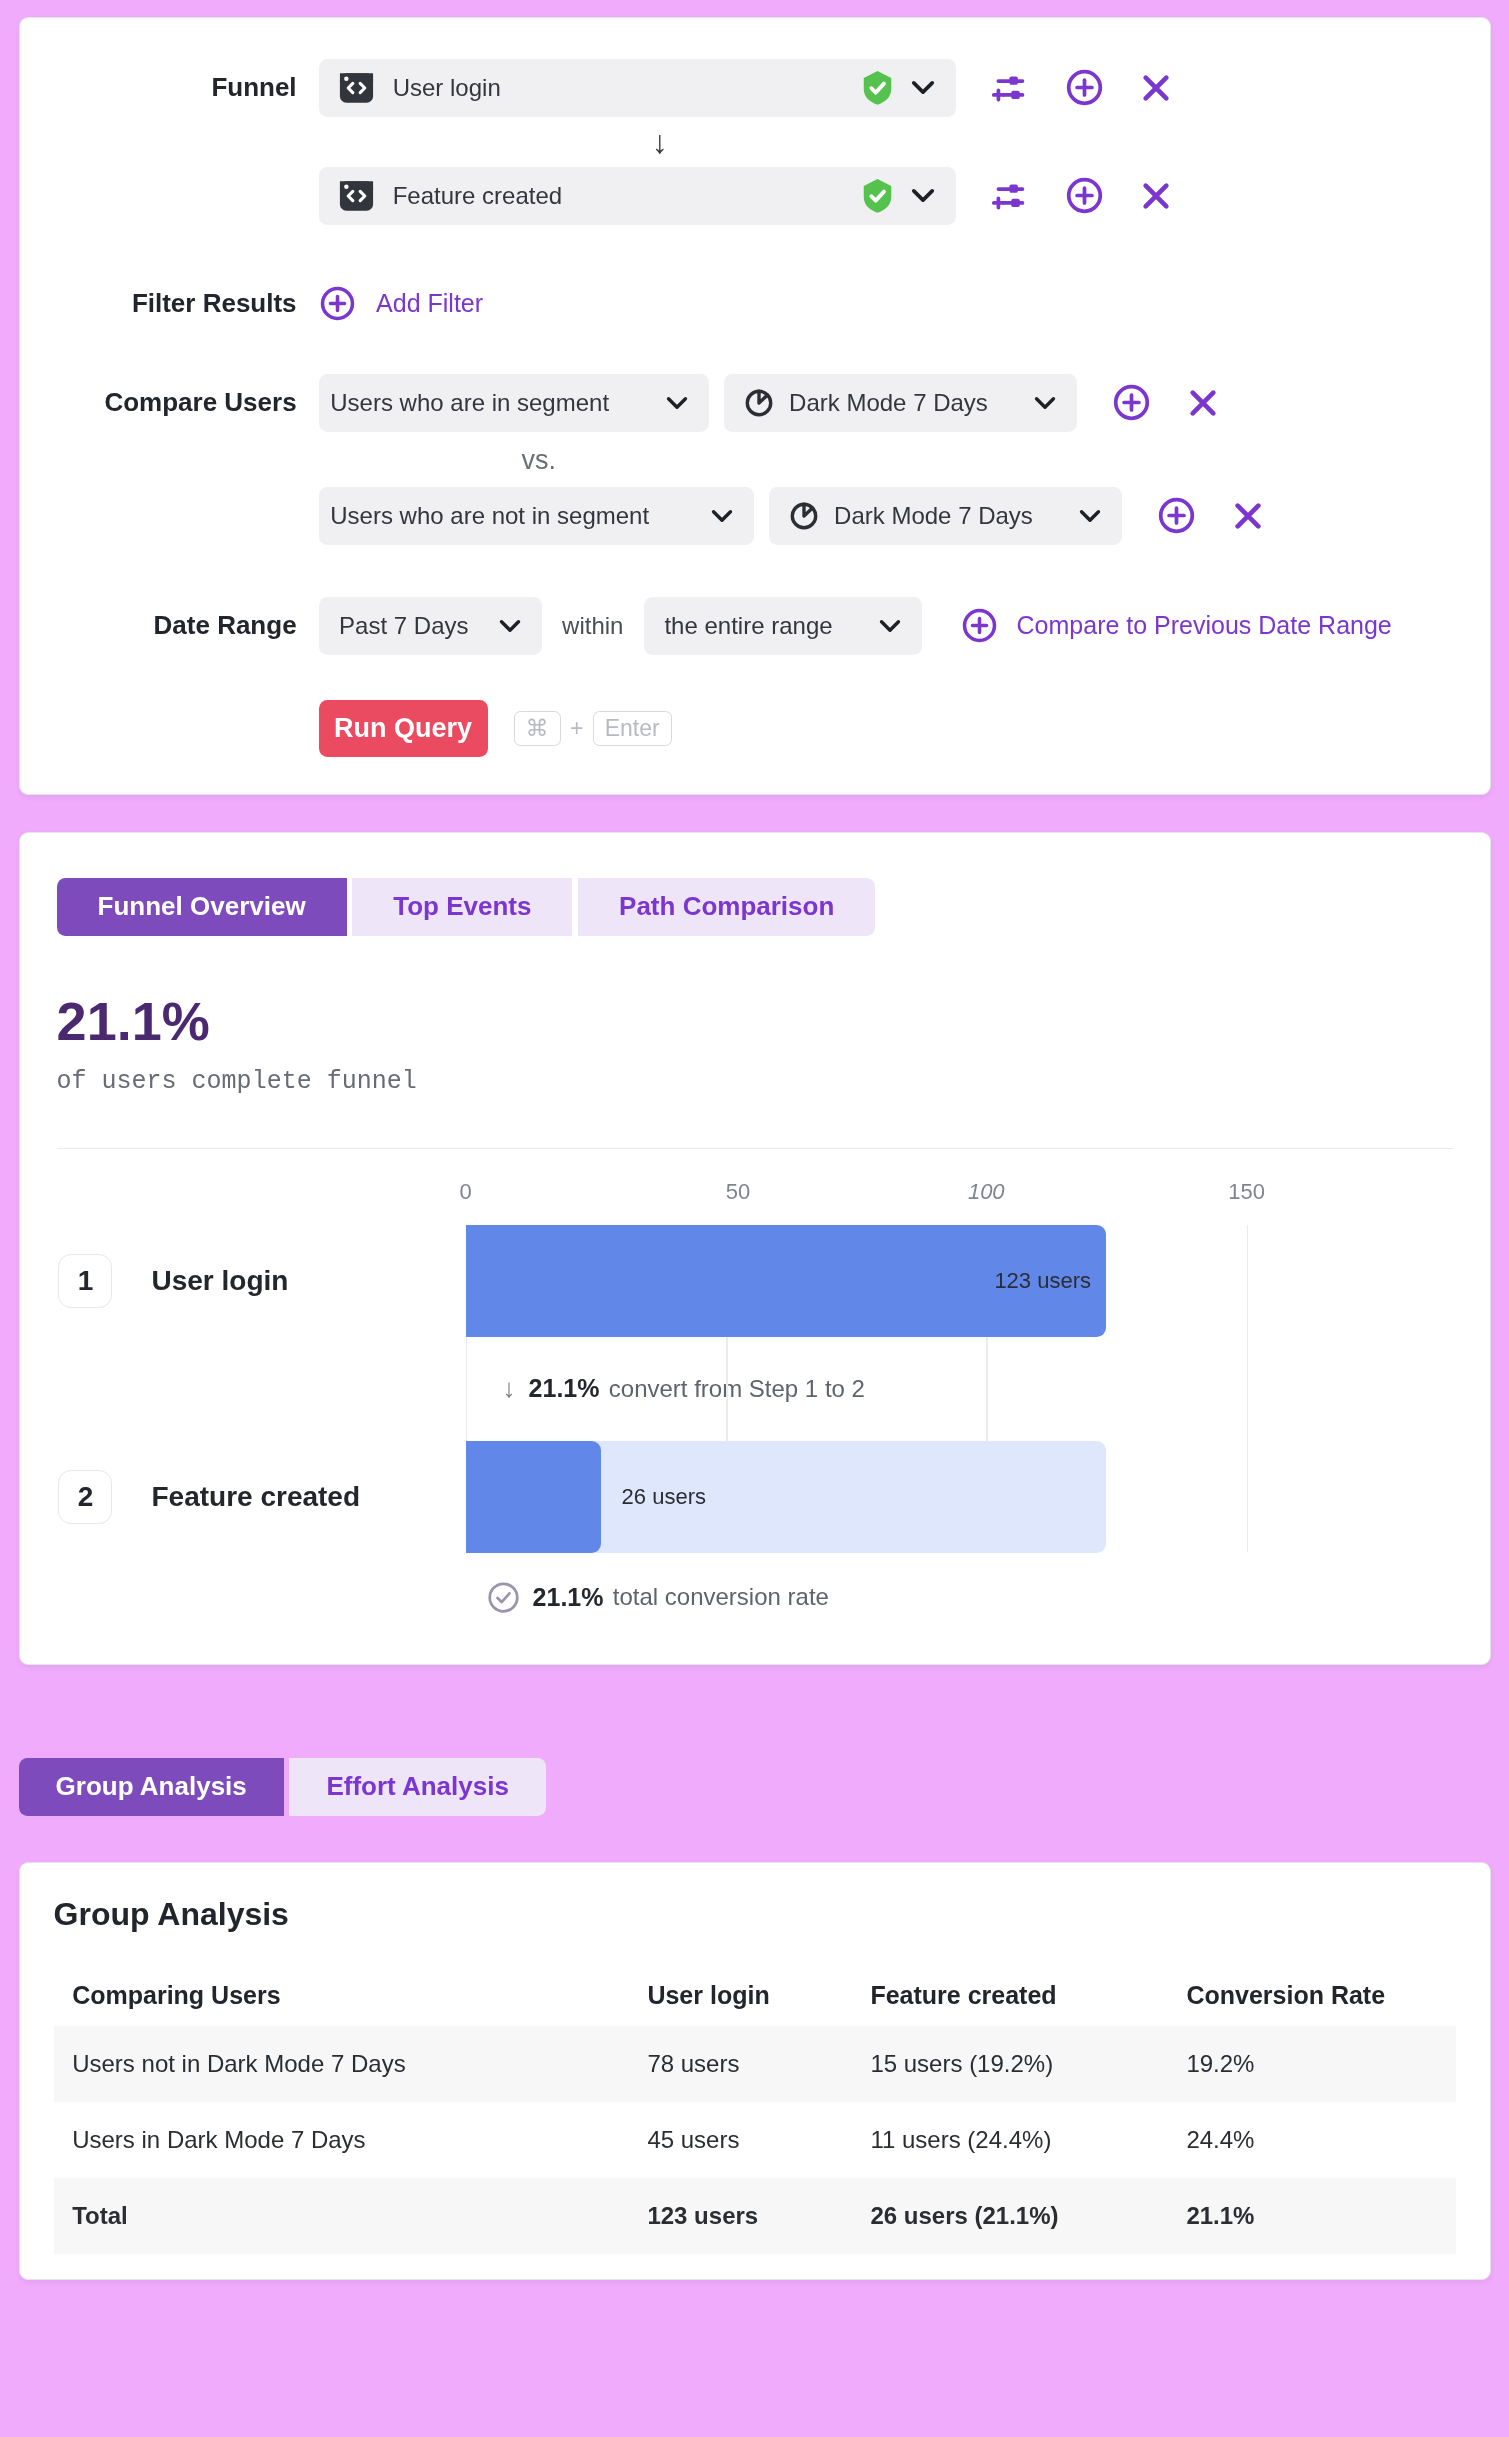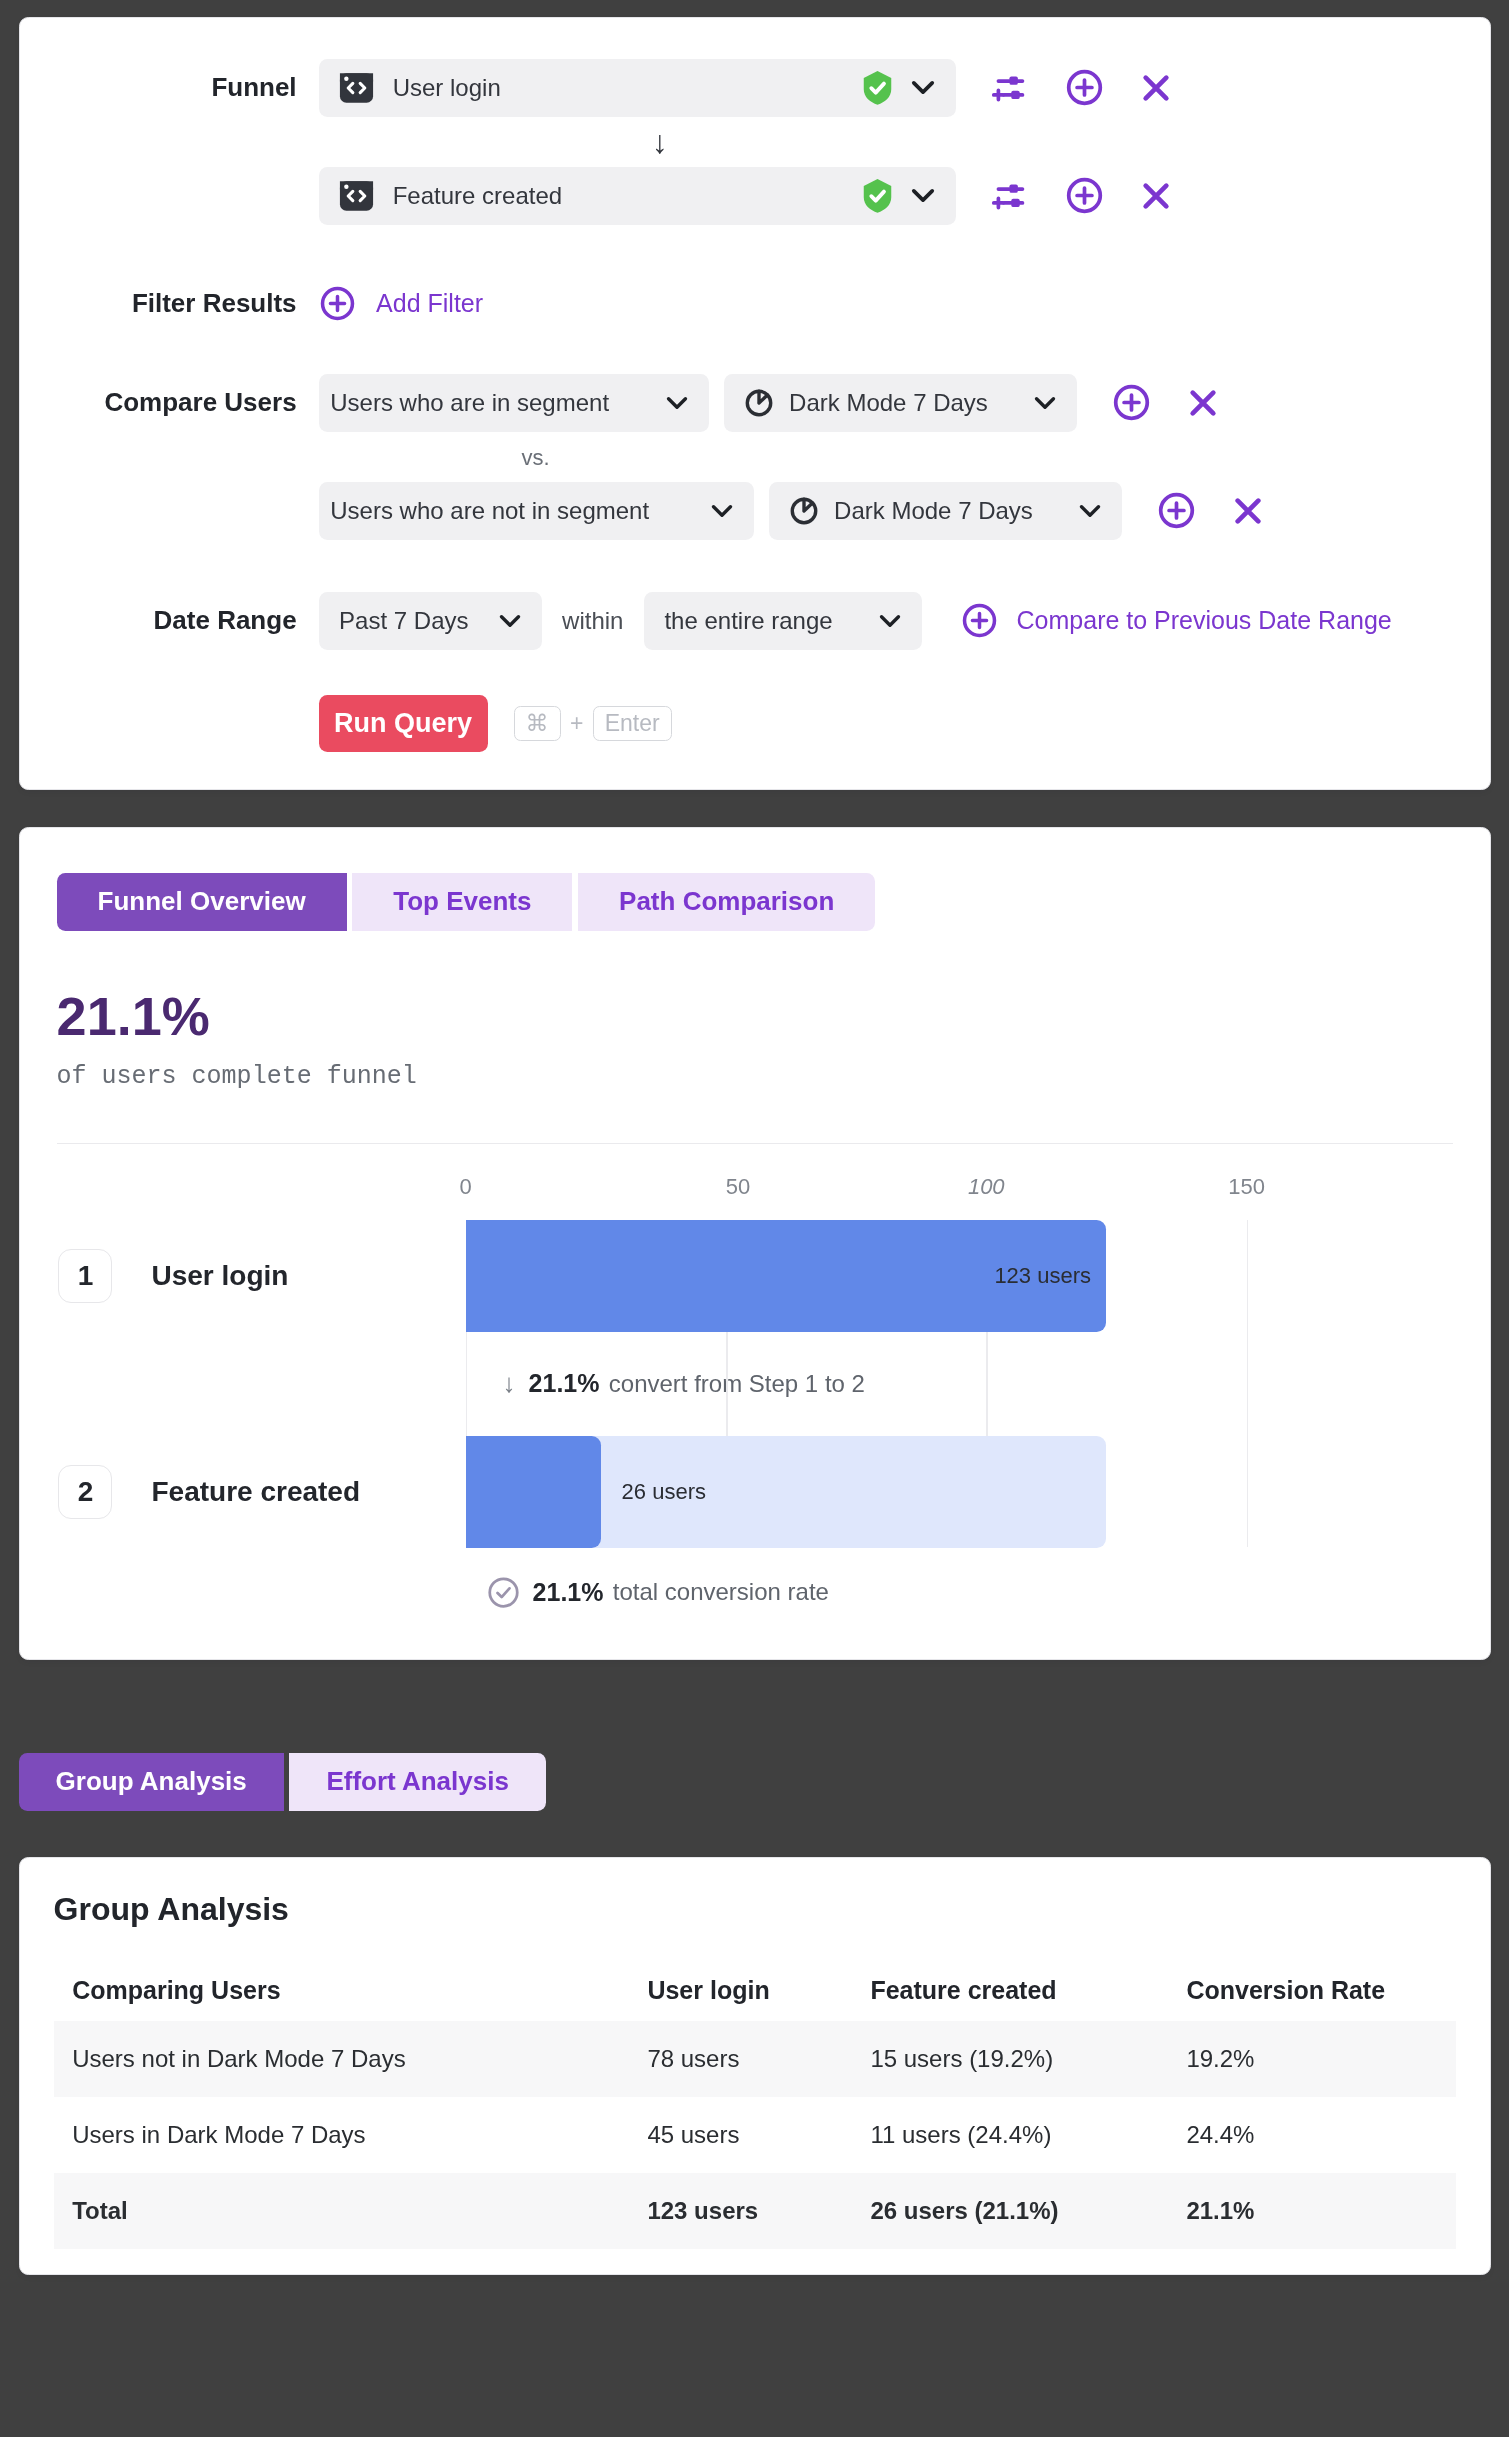--- a/index.html
+++ b/index.html
@@ -1,17 +1,17 @@
 <!DOCTYPE html>
 <html style="font-size:15px"><head>
 <meta charset="utf-8">
 <style>
   * { margin:0; padding:0; box-sizing:border-box; }
   body { background:#fff; font-family:"Liberation Sans", sans-serif; color:#23262c; }
-  .page { width:1510px; height:2438px; background:#404040; overflow:hidden; }
+  .page { width:1510px; height:2438px; background:#f0abfc; overflow:hidden; }
 
   .panel { margin:0 18.6px; background:#fff; border:1.9px solid #e5e5e9; border-radius:9.3px;
            box-shadow:0 2.8px 5.6px rgba(25,29,36,0.05); }
   .panel-query { margin-top:16.7px; padding:41px 37px 37px 0; }
 
   
   .qrow { display:flex; align-items:center; }
   .qlabel { width:299px; text-align:right; padding-right:22px; font-weight:bold;
             font-size:26px; color:#22252b; flex:none; }
   .qcontrols { display:flex; align-items:center; }
@@ -27,21 +27,21 @@
   .icon-btn { cursor:pointer; display:flex; align-items:center; justify-content:center; }
 
   .arrow-row { width:637px; margin-left:322px; text-align:center; font-size:32px;
                color:#33363d; height:41px; line-height:41px; margin-top:5.6px; margin-bottom:3.7px; }
 
   .link { color:#7b36cf; font-size:25px; cursor:pointer; }
   .add-row .plus-icon { margin-right:20.5px; }
   .muted-add { color:#b0b3ba; }
 
   .vs-row { margin:13px 0 11px 0; }
-  .vs-txt { margin-left:203px; font-size:22px; color:#6a6f77; }
+  .vs-txt { margin-left:203px; font-size:27px; color:#6a6f77; }
 
   .seg-select { margin-right:15px;padding-left:8px; }
   .seg-select .txt { margin:0 3.7px; }
   .pie { margin-right:15px; display:flex; }
 
   .within { font-size:24px; color:#4a4e55; margin:0 20.5px; }
 
   .run-btn { background:#ea4b60; color:#fff; font-weight:bold; font-size:27px;
              border:none; border-radius:8.4px; width:169px; height:57px; cursor:pointer; }
   .kbd-hint { display:flex; align-items:center; margin-left:26px; color:#b7bac1; font-size:23px; }

